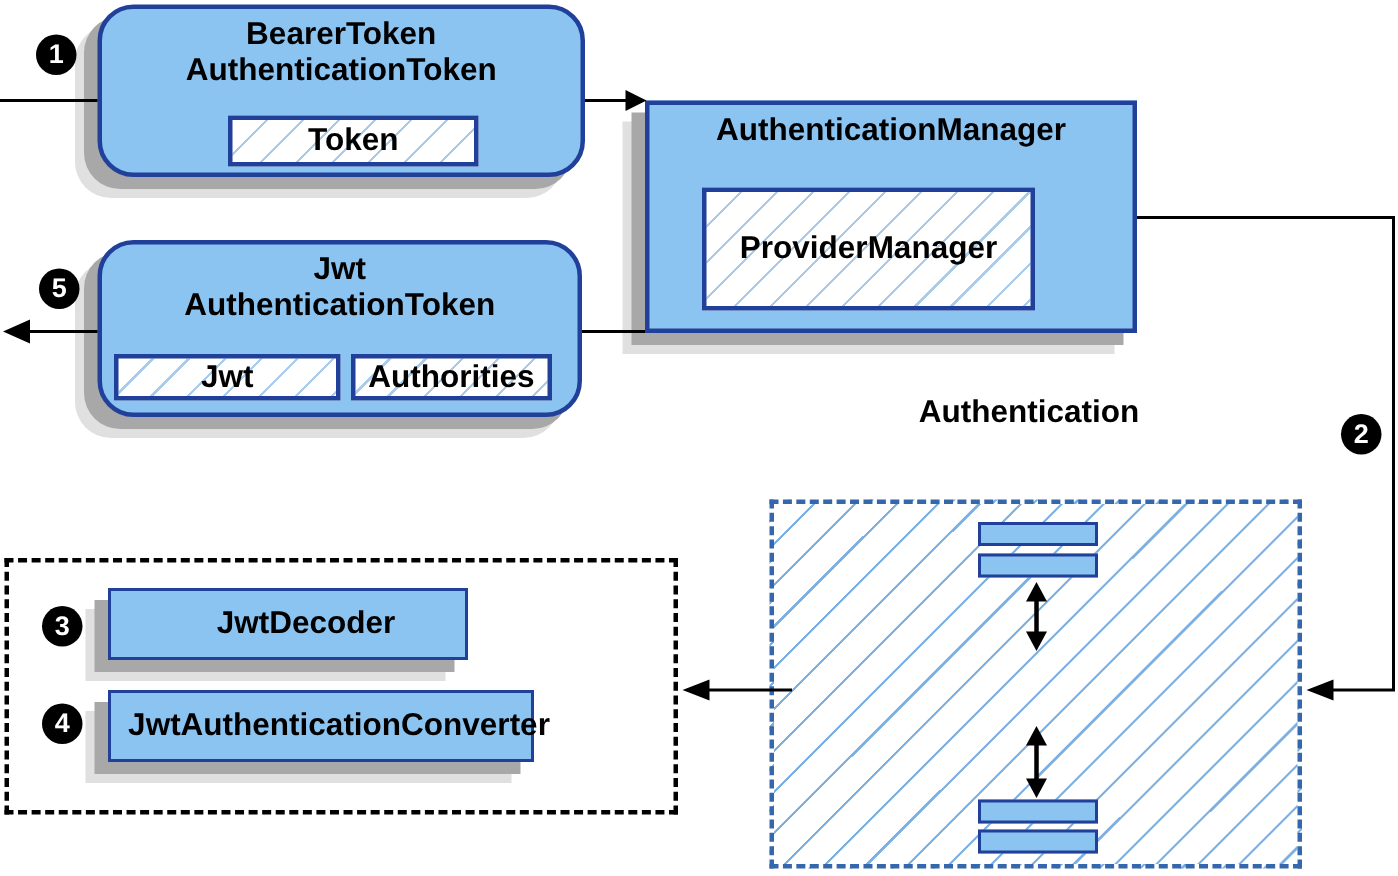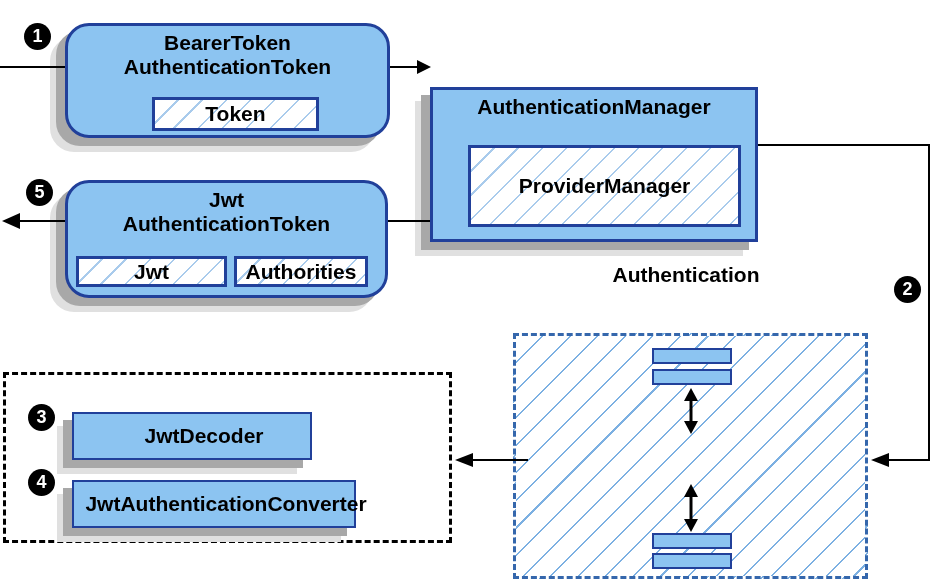--- a/index.html
+++ b/index.html
@@ -18,21 +18,21 @@
   html,body{margin:0;padding:0;background:#ffffff;}
   .canvas{
     position:relative;width:932px;height:584px;background:#ffffff;
     font-family:"Liberation Sans",sans-serif;font-weight:bold;color:#000;
     overflow:hidden;
   }
   .node{
     position:absolute;background:var(--node-fill);
     border:3px solid var(--node-border);box-sizing:border-box;z-index:2;
   }
-  .shadow{box-shadow:-9px 8px 0 0 var(--shadow-dark), -15px 14px 0 0 var(--shadow-light);margin-top:20px;}
+  .shadow{box-shadow:-9px 8px 0 0 var(--shadow-dark), -15px 14px 0 0 var(--shadow-light);}
   .rounded{border-radius:24px;}
   .node-title{text-align:center;font-size:21px;line-height:24px;padding-top:5px;}
   .node-title .tl{display:block;}
   .inner-box{
     position:absolute;border:3px solid var(--node-border);box-sizing:border-box;
     display:flex;align-items:center;justify-content:center;font-size:21px;
     background-color:#ffffff;
   }
   .hatch{
     background-image:repeating-linear-gradient(135deg, rgba(255,255,255,0) 0 15.5px, var(--hatch-line) 15.5px 17px);
@@ -86,21 +86,21 @@
     </div>
     <div class="inner-box hatch" style="left:84px;top:71px;width:167px;height:34px;">
       <span>Token</span>
     </div>
   </div>
 
   <div class="node shadow" style="left:430px;top:67px;width:328px;height:155px;">
     <div class="node-title" style="">
       <span class="tl">AuthenticationManager</span>
     </div>
-    <div class="inner-box hatch" style="left:35px;top:55px;width:273px;height:82px;align-items:center;">
+    <div class="inner-box hatch" style="left:35px;top:55px;width:222px;height:82px;align-items:center;">
       <span>ProviderManager</span>
     </div>
   </div>
 
   <div class="node rounded shadow" style="left:65px;top:160px;width:323px;height:118px;">
     <div class="node-title">
       <span class="tl">Jwt</span>
       <span class="tl">AuthenticationToken</span>
     </div>
     <div class="inner-box hatch" style="left:8px;top:73px;width:151px;height:31px;">

